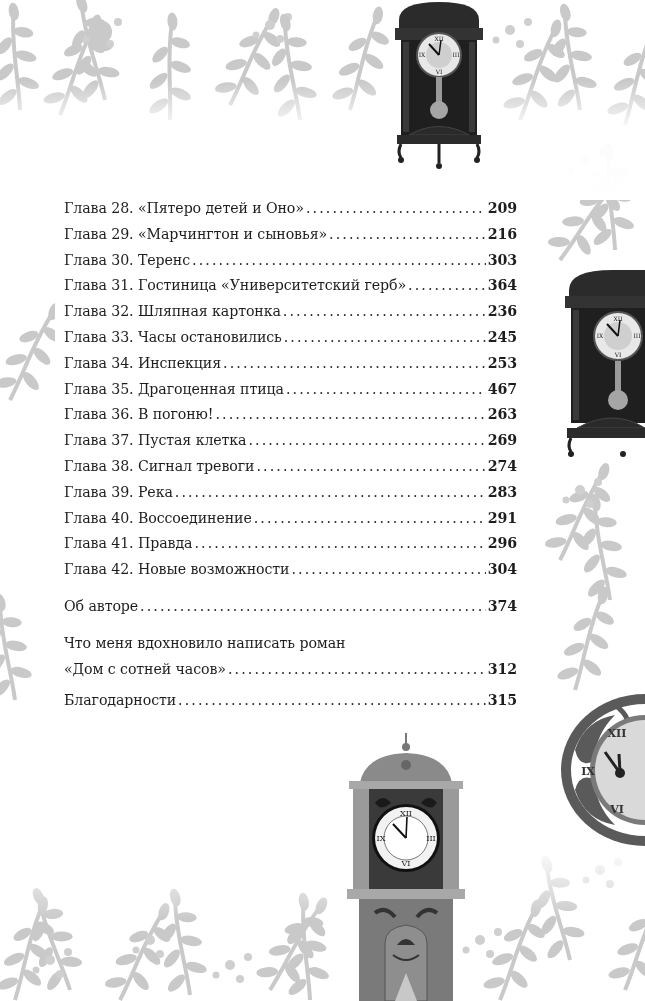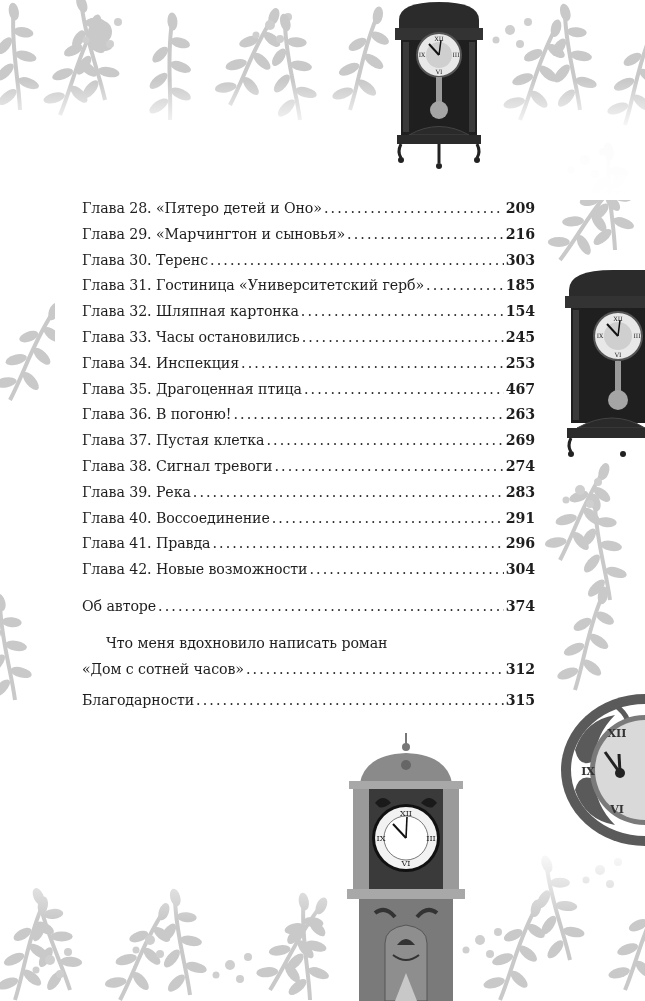--- a/index.html
+++ b/index.html
@@ -16,39 +16,39 @@
   }
   .fade-bottom {
     position: absolute; left: 0; top: 780px; width: 645px; height: 140px; z-index: 1;
     background: linear-gradient(to bottom, #fff 0%, rgba(255,255,255,0.85) 55%, rgba(255,255,255,0) 100%);
   }
   .content-panel {
     position: absolute; left: 55px; top: 180px; width: 485px; height: 560px;
     background: #fff; z-index: 1;
   }
   .toc {
-    position: absolute; left: 82px; top: 196px; width: 453px; z-index: 3;
+    position: absolute; left: 64px; top: 196px; width: 453px; z-index: 3;
     font-size: 14.2px; letter-spacing: -0.1px;
   }
   .toc-row {
     display: flex; align-items: baseline; height: 25.8px; line-height: 25.8px;
     white-space: nowrap;
   }
   .toc-row .t { flex: 0 0 auto; }
   .toc-row .dots {
     flex: 1 1 auto; overflow: hidden; margin: 0 2px; letter-spacing: 3.2px;
     color: #2a2a2a;
   }
   .toc-row .dots::before {
     content: ". . . . . . . . . . . . . . . . . . . . . . . . . . . . . . . . . . . . . . . . . . . . . . . . . . . . . . . . . . . . . . . . . . . . . . . . . . . . . . . . . . . . . .";
     letter-spacing: -1.2px;
   }
   .toc-row .p { flex: 0 0 auto; text-align: right; font-weight: bold; }
   .gap { height: 11px; }
-  .plain-line { height: 25.8px; line-height: 25.8px; white-space: nowrap; margin-left: 24px; }
+  .plain-line { height: 25.8px; line-height: 25.8px; white-space: nowrap; }
   .clock { position: absolute; z-index: 4; }
 </style>
 </head>
 <body>
 
 <svg class="bg" width="645" height="1001" viewBox="0 0 645 1001">
   <defs>
     <g id="sprig">
       <path d="M0 0 C 4 -30, 2 -60, 10 -95" stroke="#c9c9c9" stroke-width="4" fill="none"></path>
       <ellipse cx="-10" cy="-15" rx="11" ry="5" transform="rotate(-30 -10 -15)" fill="#c9c9c9"></ellipse>
@@ -218,26 +218,26 @@
     <span class="p">216</span>
   </div>
   <div class="toc-row">
     <span class="t">Глава 30. Теренс</span>
     <span class="dots"></span>
     <span class="p">303</span>
   </div>
   <div class="toc-row">
     <span class="t">Глава 31. Гостиница «Университетский герб»</span>
     <span class="dots"></span>
-    <span class="p">185</span>
+    <span class="p">364</span>
   </div>
   <div class="toc-row">
     <span class="t">Глава 32. Шляпная картонка</span>
     <span class="dots"></span>
-    <span class="p">154</span>
+    <span class="p">236</span>
   </div>
   <div class="toc-row">
     <span class="t">Глава 33. Часы остановились</span>
     <span class="dots"></span>
     <span class="p">245</span>
   </div>
   <div class="toc-row">
     <span class="t">Глава 34. Инспекция</span>
     <span class="dots"></span>
     <span class="p">253</span>

